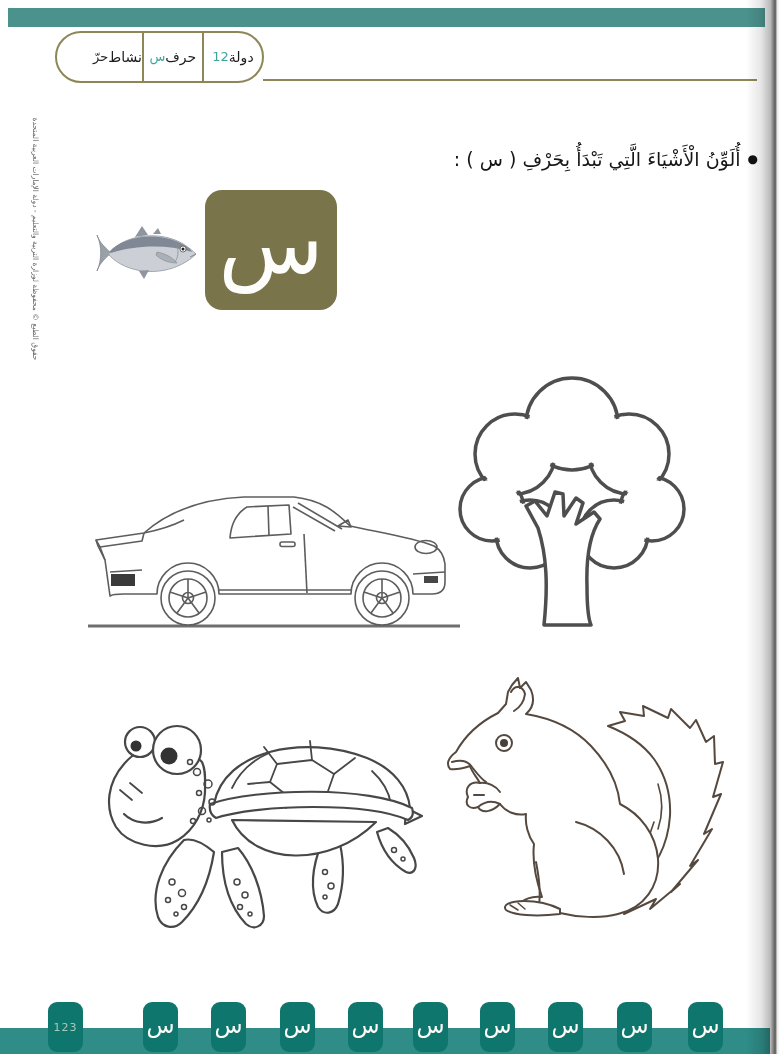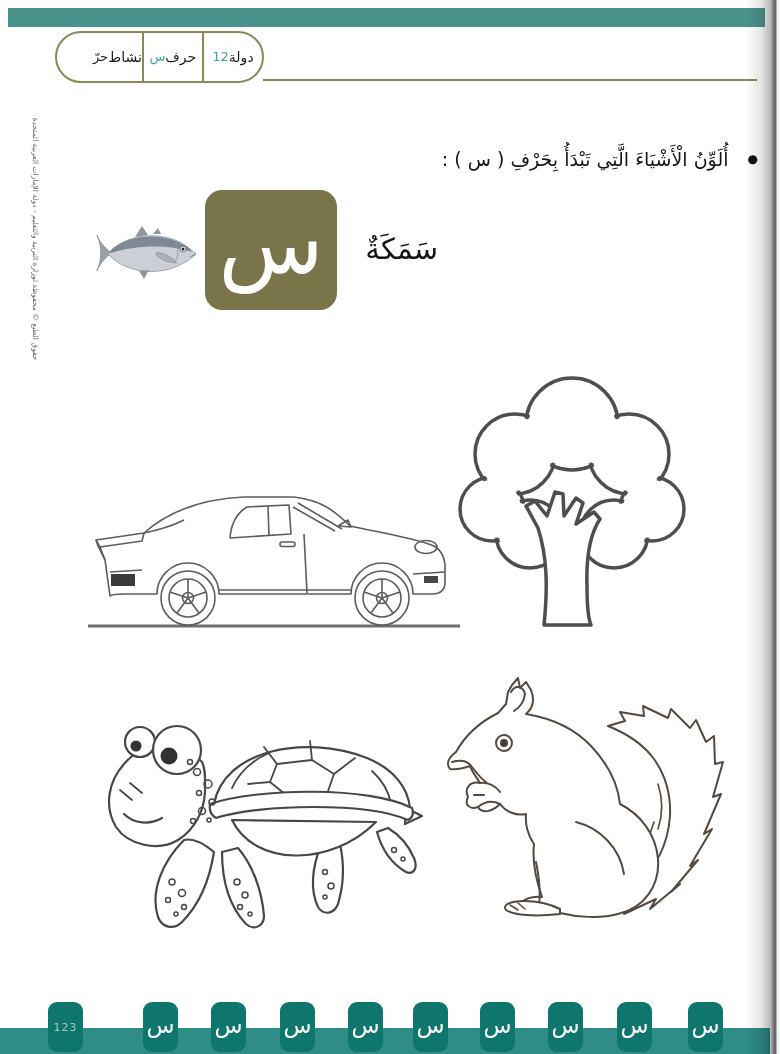--- a/index.html
+++ b/index.html
@@ -22,21 +22,21 @@
   .pill-cell:last-child{border-left:none;flex:1.25;}
   .pill-sub{font-size:13px;color:#3da49d;}
   .pill-sub.dark{color:#222;margin-left:36px;}
   .header-rule{position:absolute;left:263px;top:79px;width:494px;height:2px;background:#8d8757;}
 
   
   .copyright{position:absolute;left:-112px;top:232px;width:290px;height:14px;
     transform:rotate(90deg);font-size:7.5px;color:#666;text-align:center;direction:rtl;white-space:nowrap;}
 
   
-  .instruction{position:absolute;right:22px;top:148px;direction:rtl;display:flex;align-items:center;gap:19px;
+  .instruction{position:absolute;right:22px;top:148px;direction:rtl;display:flex;align-items:center;gap:7px;
     font-size:19px;color:#161616;}
   .bullet{font-size:12px;color:#111;}
 
   
   .letter-card{position:absolute;left:205px;top:190px;width:132px;height:120px;background:#7a744a;
     border-radius:17px;display:flex;align-items:center;justify-content:center;}
   .letter-card .big-letter{color:#fdfdfb;font-size:86px;line-height:1;margin-top:-14px;}
   .example-word{position:absolute;left:338px;top:232px;width:100px;direction:rtl;text-align:right;
     font-size:29px;color:#141414;}
   .fish-wrap{position:absolute;left:95px;top:221px;width:112px;height:64px;}
@@ -97,21 +97,20 @@
       <circle cx="88" cy="27" r="3" fill="#fff" stroke="#555" stroke-width="0.8"></circle>
       <circle cx="88" cy="27" r="1.5" fill="#222"></circle>
       <path d="M101 32 L95 35" stroke="#777" stroke-width="0.8"></path>
     </svg>
   </div>
 
   <div class="letter-card">
     <span class="big-letter">س</span>
   </div>
 
-  <div class="example-word">سَمَكَةٌ</div>
 
   <div class="car-wrap">
     <svg viewBox="0 0 380 152" width="380" height="152" fill="none" stroke="#5d5d5d" stroke-width="1.6" stroke-linejoin="round">
       <line x1="4" y1="140" x2="376" y2="140" stroke="#6e6e6e" stroke-width="3.2"></line>
       <path fill="#ffffff" d="M26 110 L21 74 L14 60 L12 54 L60 47 C86 24 118 13 160 11 L210 11 C237 14 251 25 266 40 C298 47 330 52 350 60 C357 64 360 70 361 78 L361 96 C361 104 356 108 348 108 L329 108 A31 31 0 0 0 267 108 L135 108 A31 31 0 0 0 73 108 L40 108 C33 108 28 108.5 26 110 Z"></path>
       <path d="M12 54 L16 61 L58 55 L60 47"></path>
       <path d="M16 61 L21 74"></path>
       <path d="M60 47 C75 44 88 40 100 34"></path>
       <path d="M146 52 C147 38 153 27 163 21 L205 19 L207 48 Z"></path>
       <path d="M184 20 L185 50"></path>

